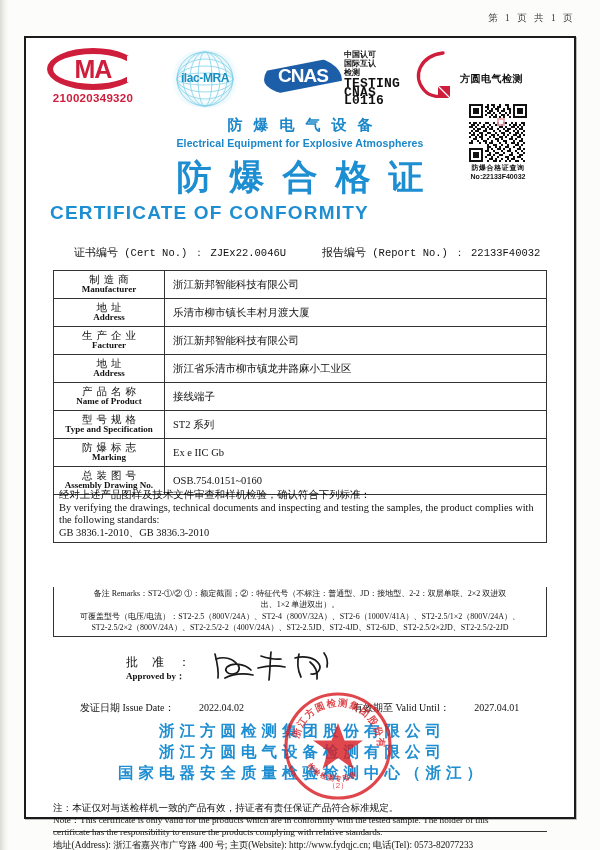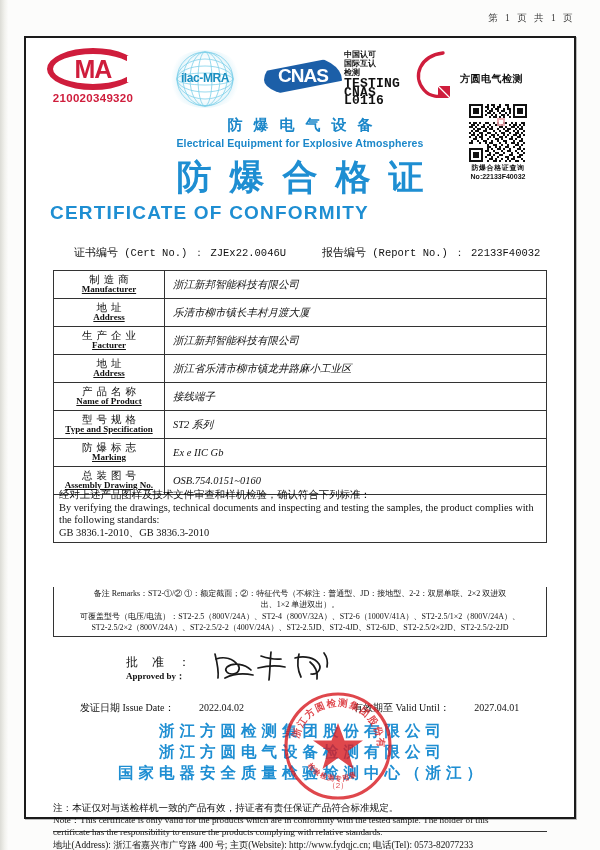--- a/index.html
+++ b/index.html
@@ -89,23 +89,23 @@
   .nr-rep{position:absolute;left:272px;}
 
   
   .tbl{position:absolute;left:27px;top:232px;width:494px;
      border-collapse:collapse;}
   .tbl td{border:1px solid #333;padding:0;vertical-align:middle;}
   .tbl td.lab{width:110px;height:27px;text-align:center;line-height:1.05;}
   .lab .cn{font-size:10.5px;letter-spacing:4px;text-indent:4px;color:#111;
      display:block;font-family:"Liberation Serif",serif;}
   .lab .en{font-size:9px;color:#111;display:block;font-family:"Liberation Serif",serif;
-     font-weight:bold;text-decoration:underline;}
+     font-weight:bold;}
   .tbl td.val{padding-left:8px;font-size:10.5px;color:#111;height:27px;
-     font-family:"Liberation Serif",serif;font-style:italic;}
+     font-family:"Liberation Serif",serif;}
 
   .std-box{position:absolute;left:27px;top:449px;width:494px;border:1px solid #333;
      border-top:none;box-sizing:border-box;padding:2px 5px 3px 5px;}
   .std-box div{font-size:10.4px;line-height:12.6px;color:#111;}
   .std-cn{font-family:"Liberation Serif",serif;}
   .remark-box{position:absolute;left:27px;top:549px;width:494px;border:1px solid #333;
      border-top:none;box-sizing:border-box;padding:1px 4px 2px 4px;}
   .remark-box div{font-size:8px;line-height:11.4px;color:#111;
      font-family:"Liberation Serif",serif;text-align:center;}
 

